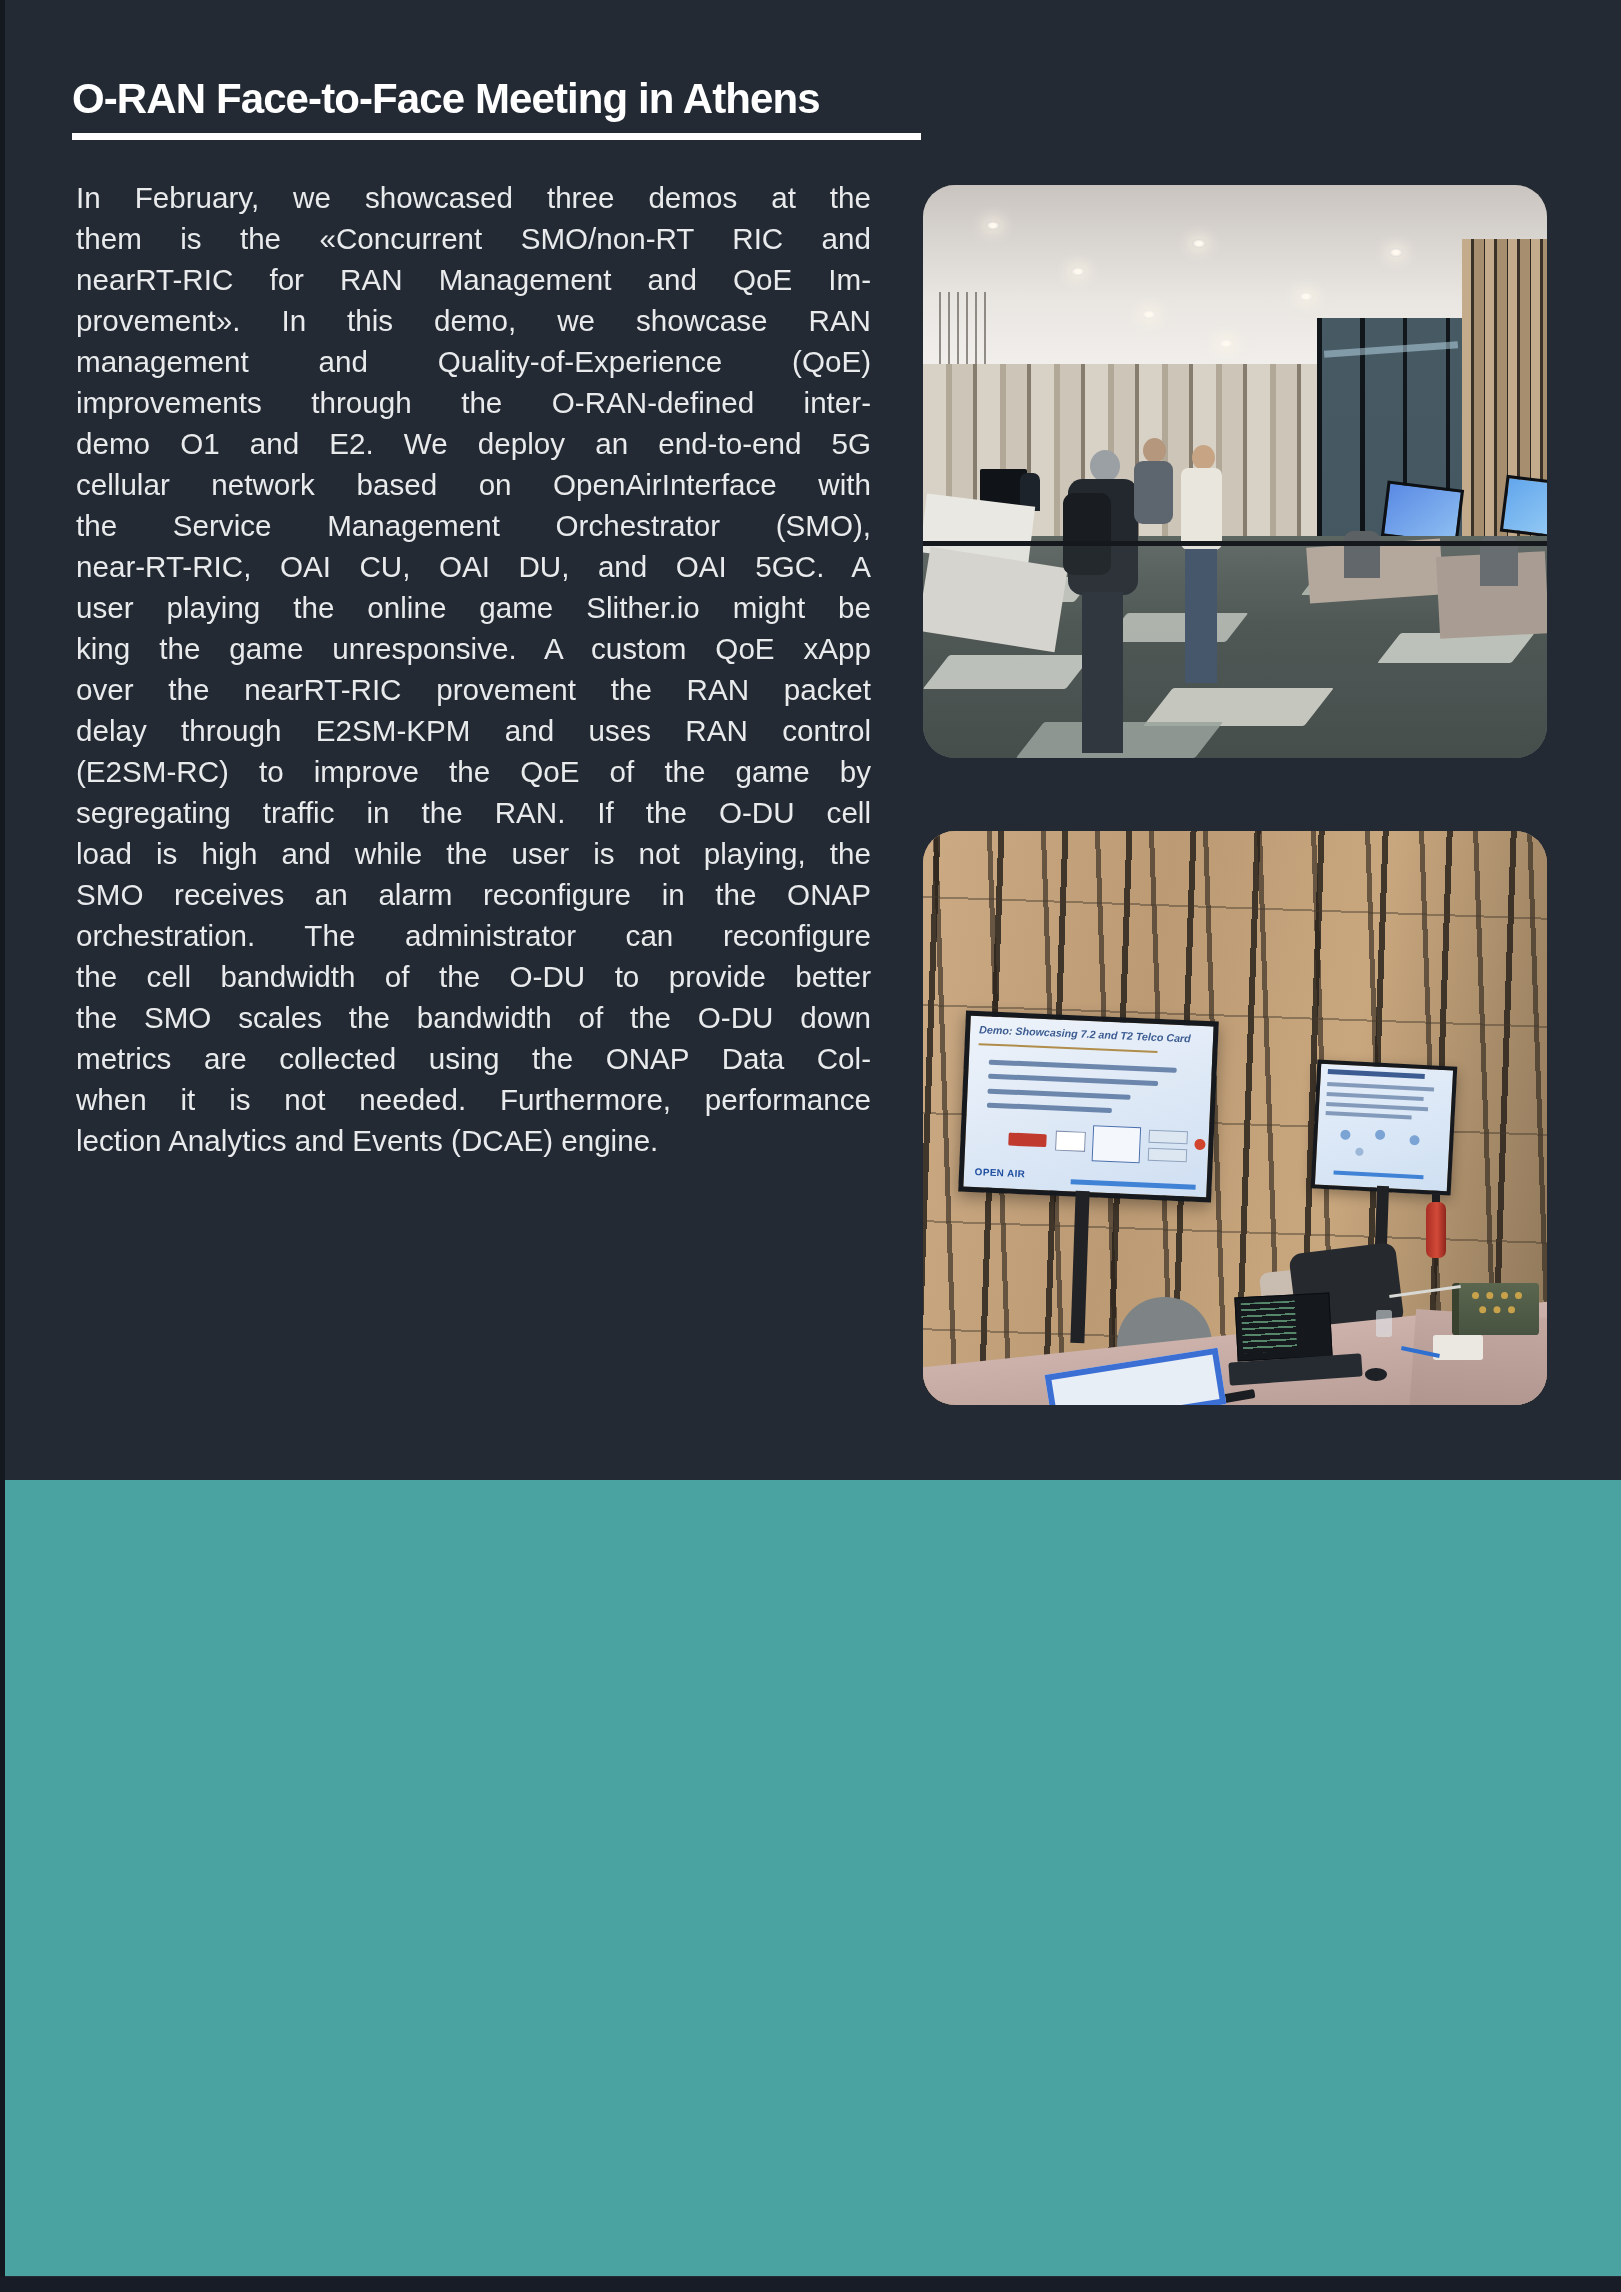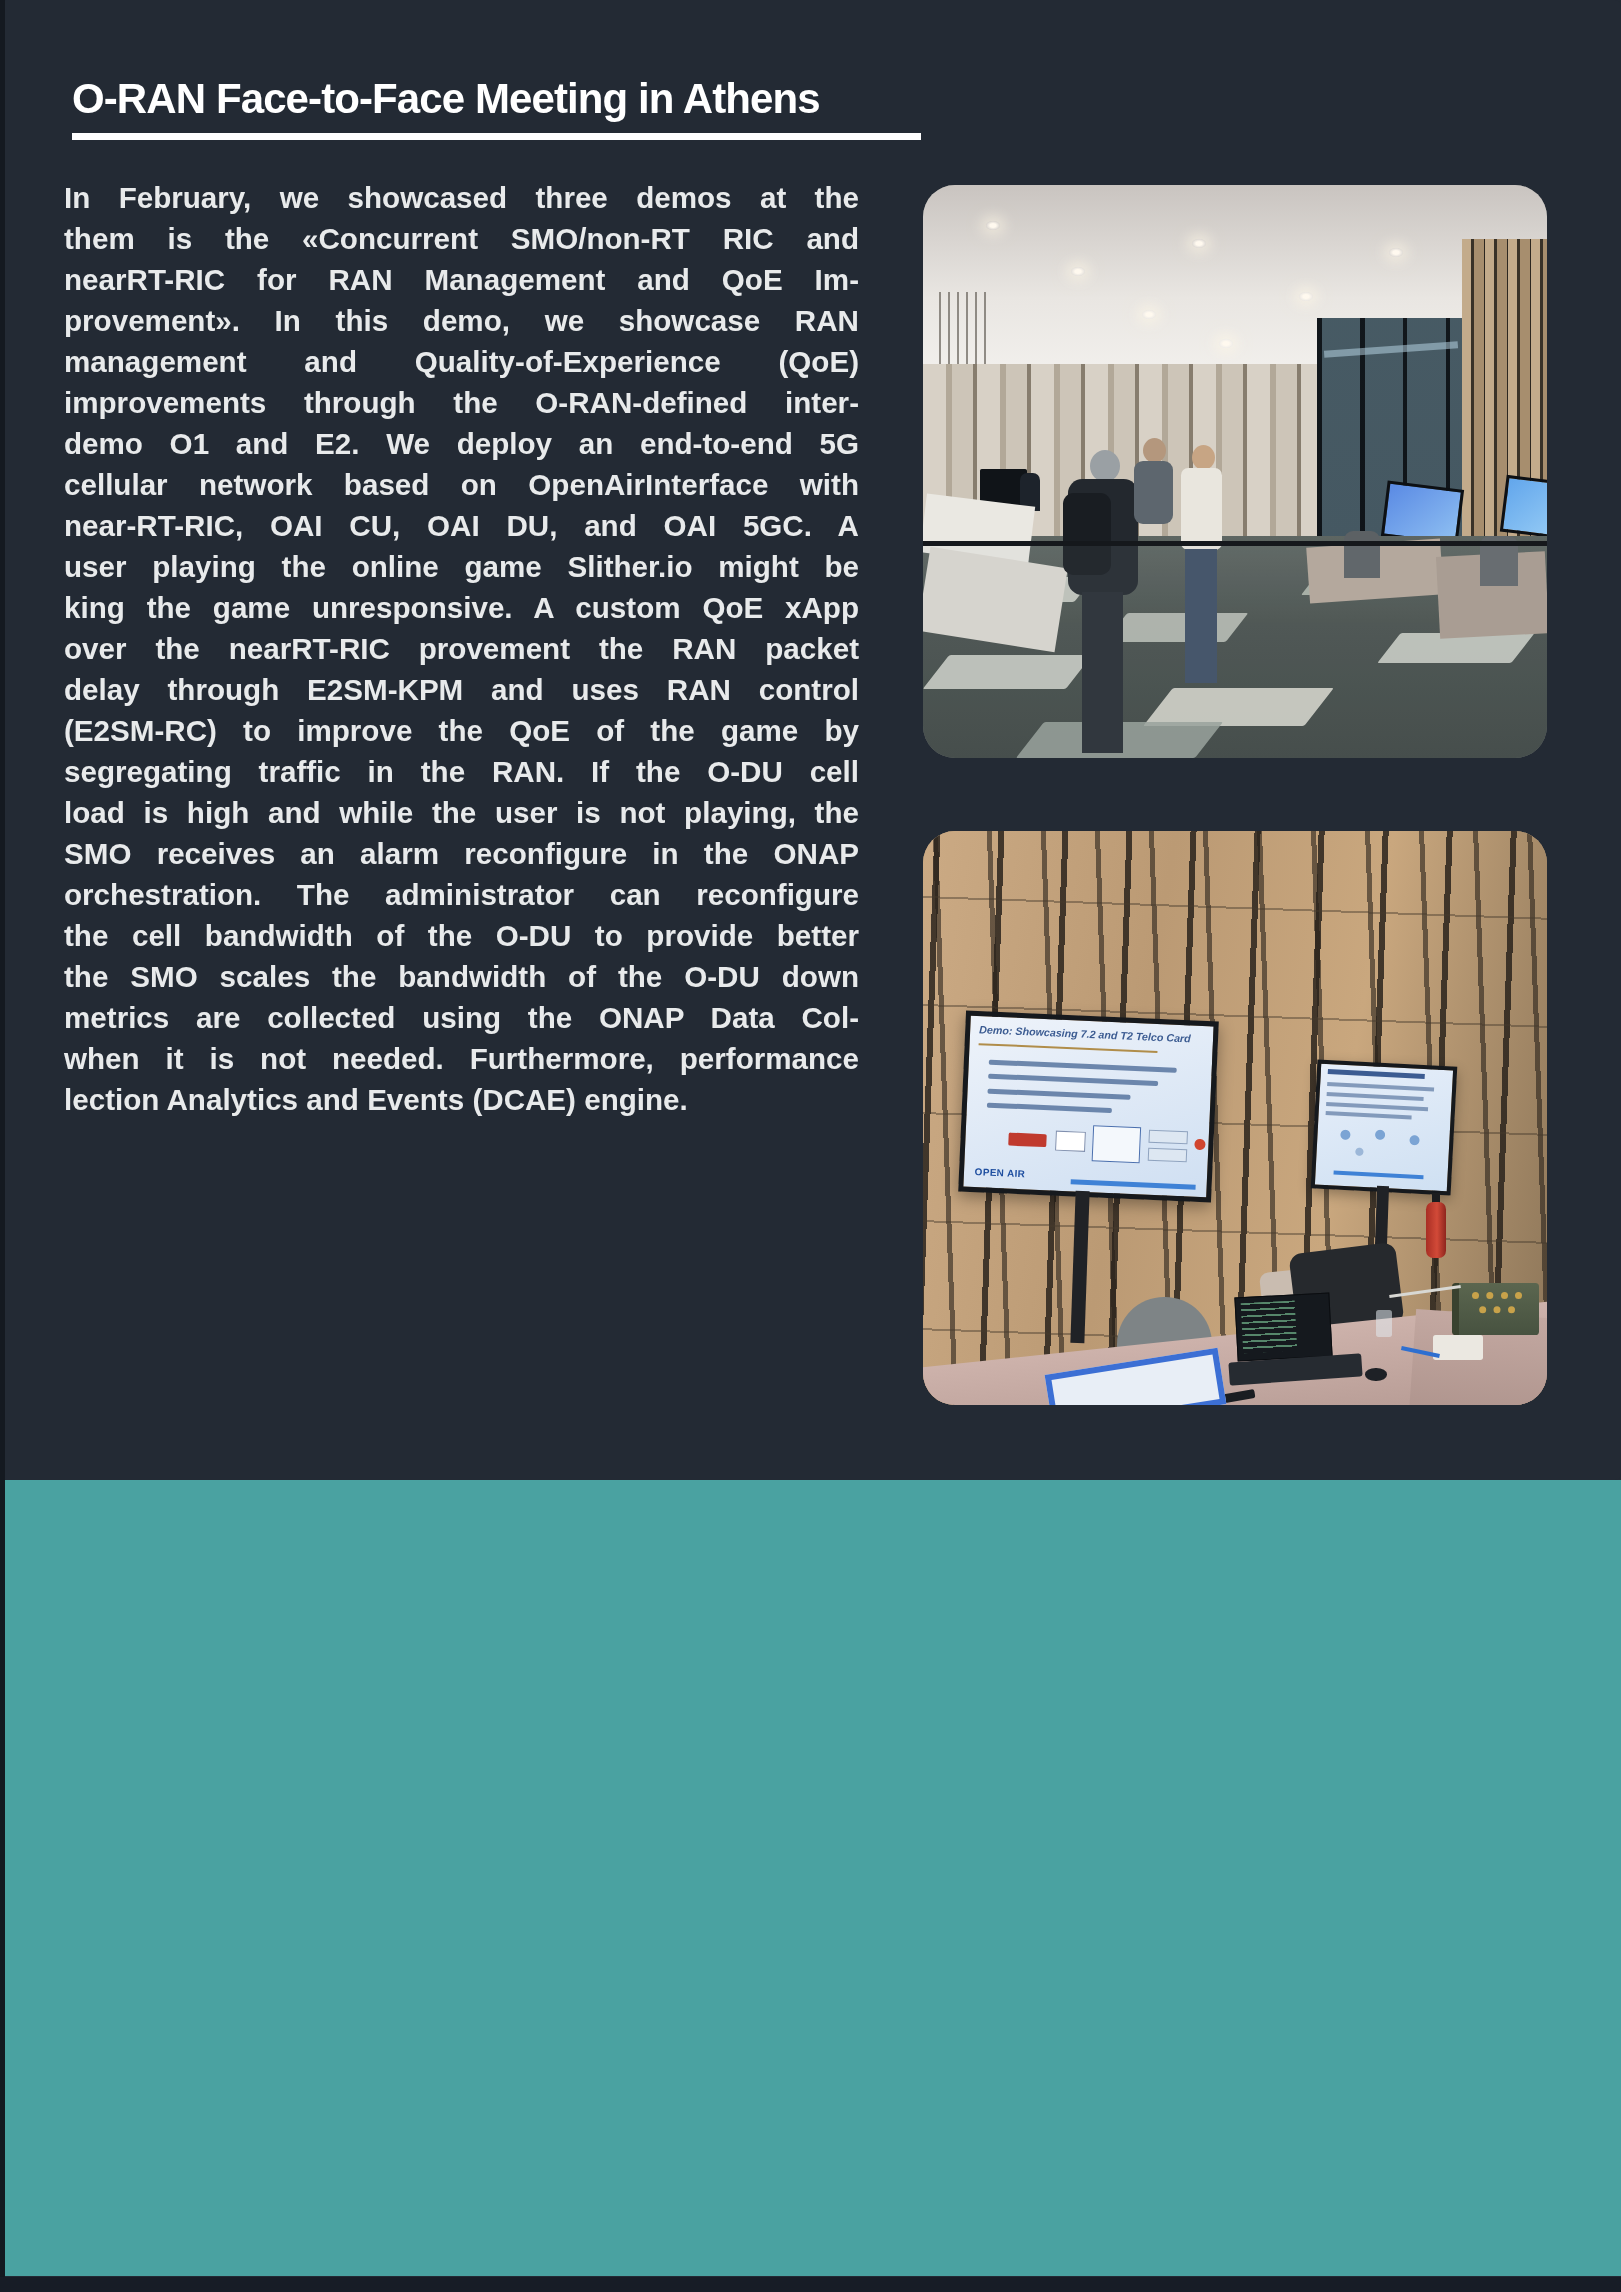--- a/index.html
+++ b/index.html
@@ -14,21 +14,21 @@
   .edge-left   { position:absolute; left:0; top:0; width:5.4px; height:2293px; background:#141920; z-index:40; }
   .edge-bottom { position:absolute; left:0; top:2277px; width:1621px; height:16px; background:#171c26; z-index:40; }
 
   .h-oran {
     position:absolute; left:72px; top:75px; width:896px;
     font-size:42px; font-weight:800; letter-spacing:-0.9px; color:#ffffff;
   }
   .rule-oran { position:absolute; left:72px; top:133px; width:849px; height:7.2px; background:#ffffff; }
 
   .para { position:absolute; font-size:29.6px; line-height:41px; font-weight:400; }
-  .para-oran   { left:64px; top:177px;  width:795px;  color:#e8eaeb;font-weight:bold; }
+  .para-oran   { left:76px; top:177px;  width:795px;  color:#e8eaeb; }
   .pline { text-align:justify; text-align-last:justify; white-space:nowrap_disabled; }
   .pline.last { text-align-last:left; }
 
   
   .photo { position:absolute; left:923px; width:624px; border-radius:32px; overflow:hidden; }
   .photo1 { top:185px; height:573px; background:#6b6f6d; }
   .photo2 { top:831px; height:574px; background:#b89a74; }
   .photo * { position:absolute; }
 
   
@@ -156,20 +156,21 @@
     <div class="rule-oran"></div>
     <div class="para para-oran">
         <div class="pline">In February, we showcased three demos at the</div>
         <div class="pline">them is the «Concurrent SMO/non-RT RIC and</div>
         <div class="pline">nearRT-RIC for RAN Management and QoE Im-</div>
         <div class="pline">provement». In this demo, we showcase RAN</div>
         <div class="pline">management and Quality-of-Experience (QoE)</div>
         <div class="pline">improvements through the O-RAN-defined inter-</div>
         <div class="pline">demo O1 and E2. We deploy an end-to-end 5G</div>
         <div class="pline">cellular network based on OpenAirInterface with</div>
+        <div class="pline">the Service Management Orchestrator (SMO),</div>
         <div class="pline">near-RT-RIC, OAI CU, OAI DU, and OAI 5GC. A</div>
         <div class="pline">user playing the online game Slither.io might be</div>
         <div class="pline">king the game unresponsive. A custom QoE xApp</div>
         <div class="pline">over the nearRT-RIC provement the RAN packet</div>
         <div class="pline">delay through E2SM-KPM and uses RAN control</div>
         <div class="pline">(E2SM-RC) to improve the QoE of the game by</div>
         <div class="pline">segregating traffic in the RAN. If the O-DU cell</div>
         <div class="pline">load is high and while the user is not playing, the</div>
         <div class="pline">SMO receives an alarm reconfigure in the ONAP</div>
         <div class="pline">orchestration. The administrator can reconfigure</div>

